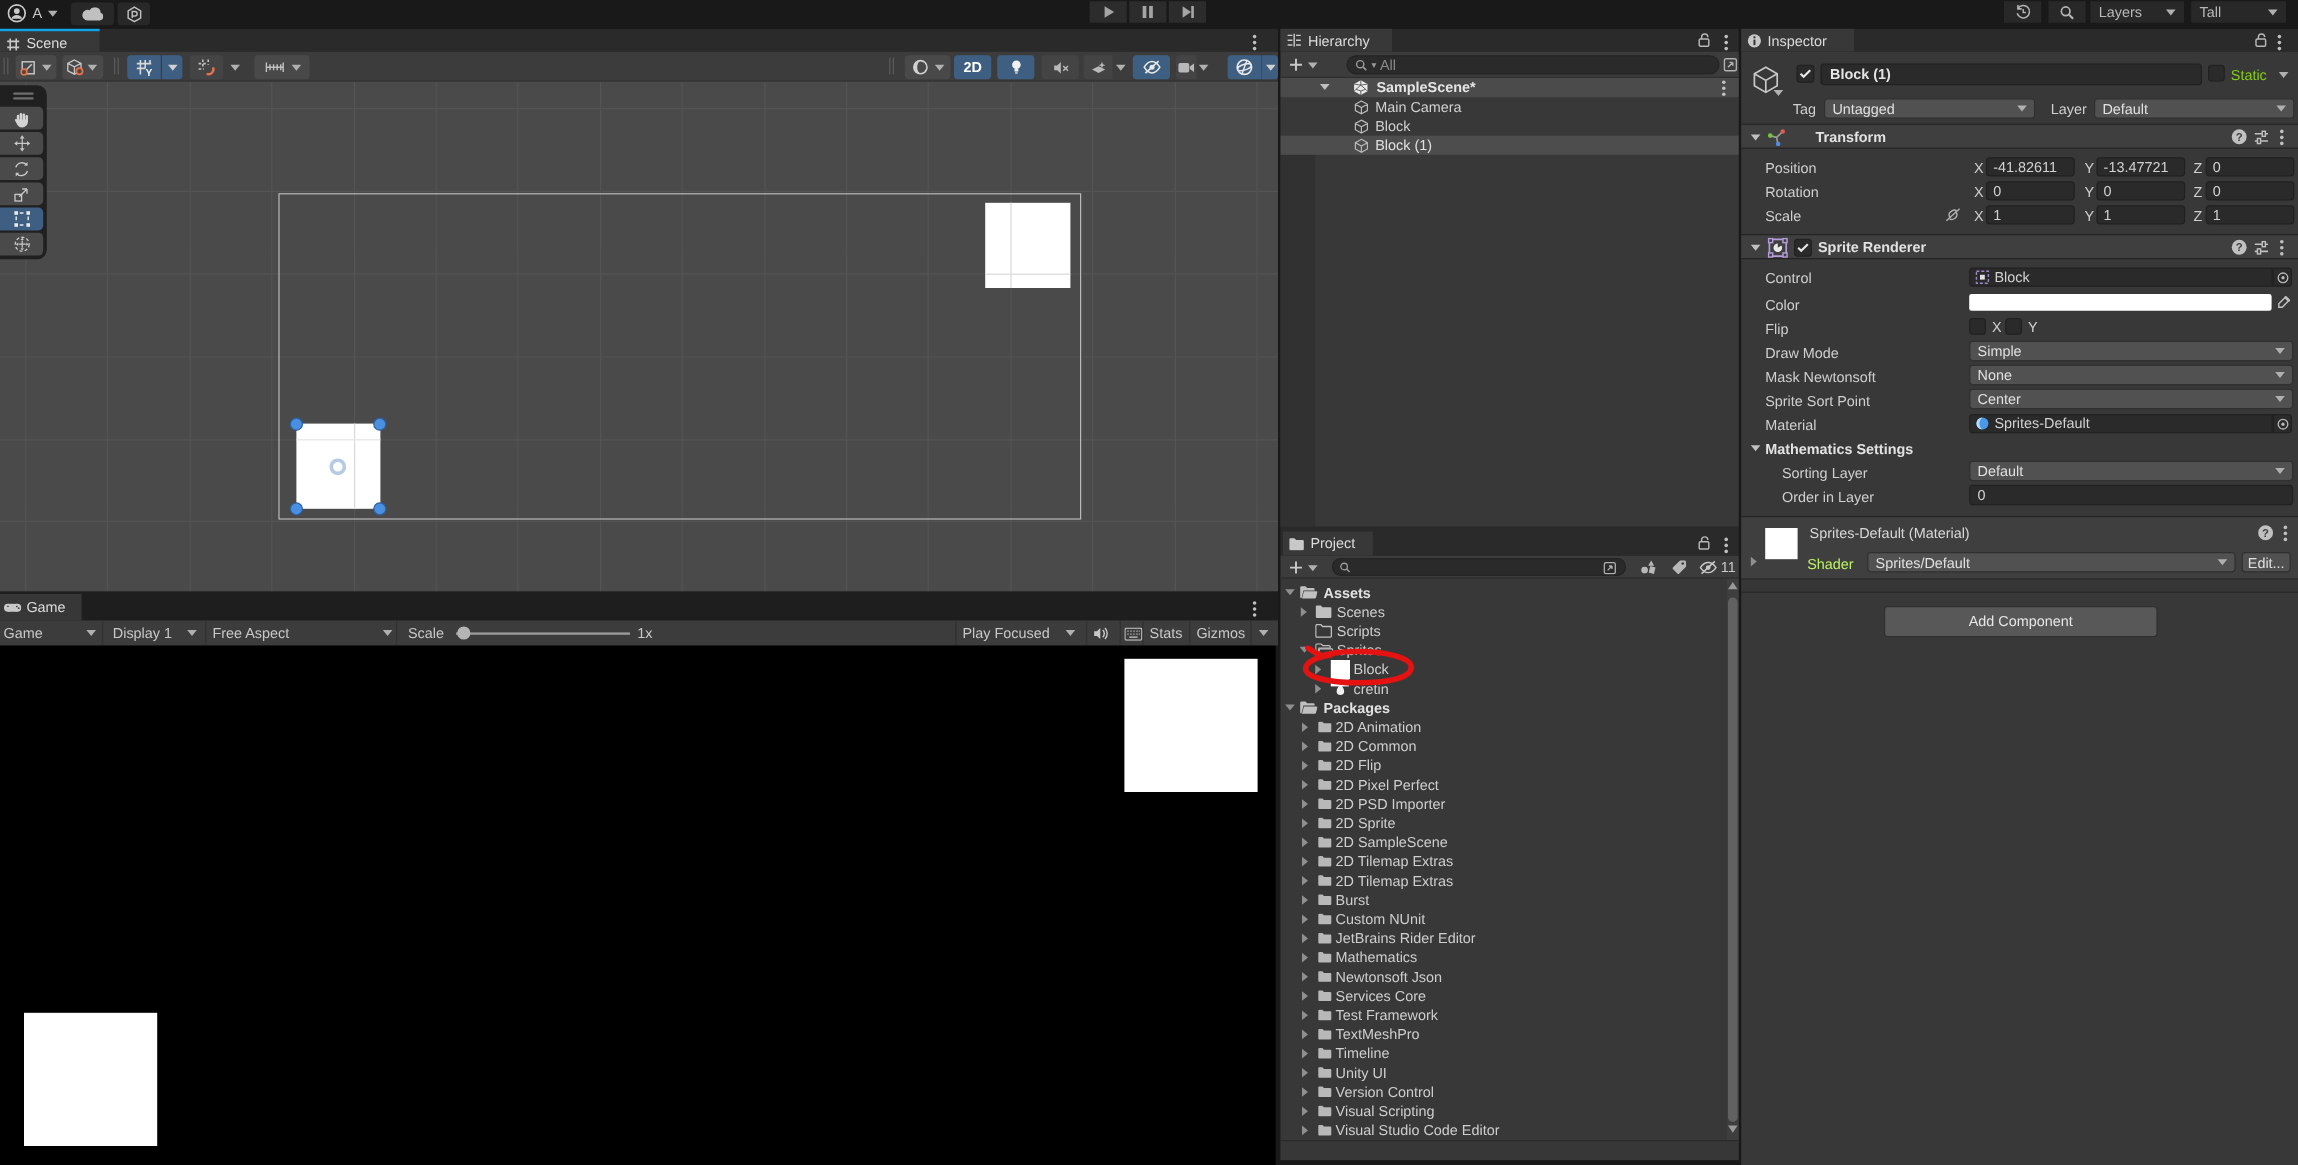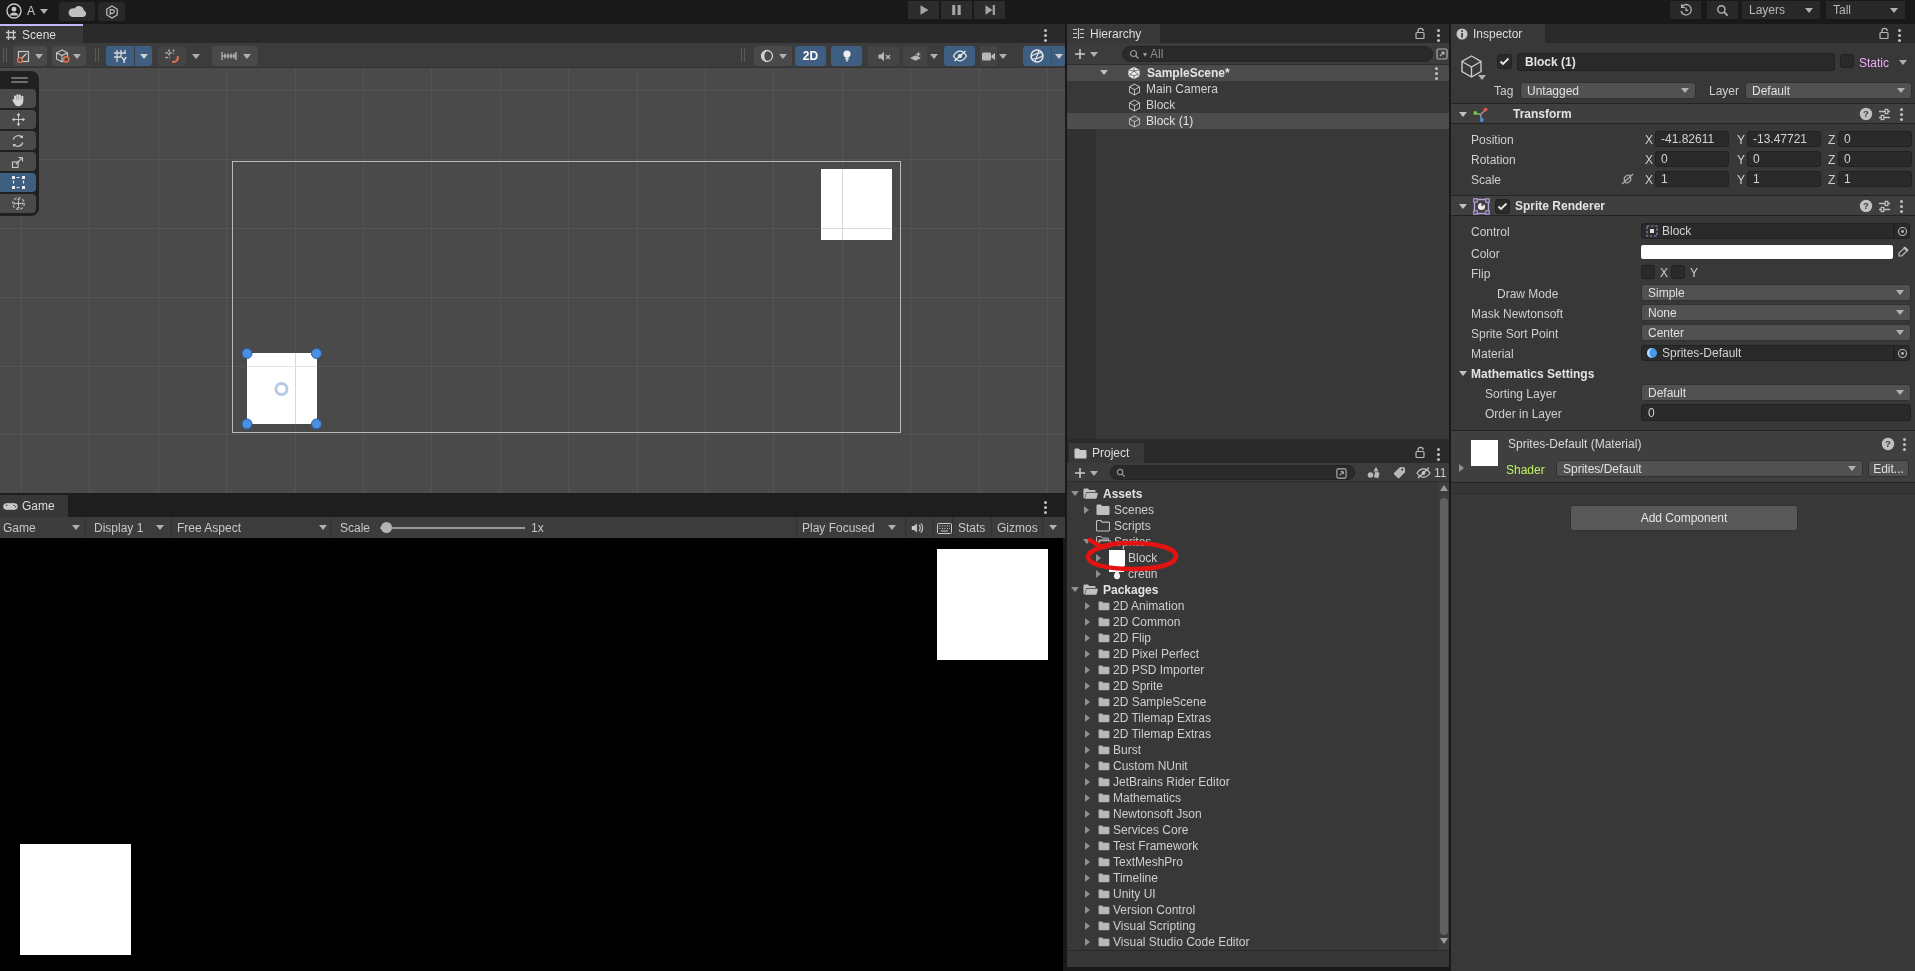--- a/index.html
+++ b/index.html
@@ -69,21 +69,21 @@
     <svg width="13" height="13" viewBox="0 0 13 13">
         <circle cx="5.4" cy="5.4" r="3.6" fill="none" stroke="#b4b4b4" stroke-width="1.4"></circle>
         <path d="M8.2 8.2 L11.6 11.6" stroke="#b4b4b4" stroke-width="1.8"></path>
       </svg>
   </div>
   <div class="abs flex" style="left:1742px;top:1px;width:78px;height:18px;background:#282828;color:#b8b8b8;padding:0 7px;justify-content:space-between;">Layers <span class="ddarrow"></span></div>
   <div class="abs flex" style="left:1826px;top:1px;width:79px;height:18px;background:#282828;color:#b8b8b8;padding:0 7px;justify-content:space-between;">Tall <span class="ddarrow"></span></div>
 </div>
 
 <div class="abs" id="scene-tabstrip" style="left:0;top:24px;width:1065px;height:19px;background:#2a2a2a;"></div>
-<div class="abs tab" id="scene-tab" style="left:0;top:24px;width:83px;height:19px;border-top:2px solid #c4b5fd;">
+<div class="abs tab" id="scene-tab" style="left:0;top:24px;width:83px;height:19px;border-top:2px solid #0ea5e9;align-items:flex-end;">
   <svg width="12" height="12" viewBox="0 0 12 12">
       <path d="M3.5 1 V11 M8.5 1 V11 M1 3.5 H11 M1 8.5 H11" stroke="#c8c8c8" stroke-width="1.3"></path>
     </svg>
   Scene
 </div>
 <div class="abs dots" style="left:1044px;top:28px;"></div>
 <div class="abs" id="scene-toolbar" style="left:0;top:43px;width:1065px;height:25px;background:#3c3c3c;border-bottom:1px solid #323232;box-sizing:border-box;">
   <div class="abs" style="left:3px;top:5px;width:1px;height:14px;background:#5a5a5a;"></div>
   <div class="abs" style="left:6px;top:5px;width:1px;height:14px;background:#5a5a5a;"></div>
 
@@ -669,21 +669,21 @@
       <path d="M12.5 2 L22 7.5 V17.5 L12.5 23 L3 17.5 V7.5 Z M3 7.5 L12.5 13 L22 7.5 M12.5 13 V23" fill="none" stroke="#c8c8c8" stroke-width="1.4"></path>
     </svg>
   <span class="ddarrow abs" style="left:27px;top:32px;"></span>
   <div class="abs flex field" style="left:46px;top:11px;width:15px;height:15px;justify-content:center;">
     <svg width="11" height="9" viewBox="0 0 11 9">
         <path d="M1.5 4.5 L4 7 L9.5 1.5" fill="none" stroke="#e8e8e8" stroke-width="1.8"></path>
       </svg>
   </div>
   <div class="abs flex field" style="left:66px;top:10px;width:318px;height:18px;padding:0 7px;font-weight:bold;color:#e4e4e4;">Block (1)</div>
   <div class="abs field" style="left:389px;top:11px;width:14px;height:14px;"></div>
-  <div class="abs" style="left:408px;top:13px;color:#f0abfc;">Static</div>
+  <div class="abs" style="left:408px;top:13px;color:#84cc16;">Static</div>
   <span class="ddarrow abs" style="left:448px;top:17px;"></span>
   <div class="abs" style="left:43px;top:41px;color:#cfcfcf;">Tag</div>
   <div class="abs flex drop" style="left:69px;top:39px;width:176px;height:17px;padding:0 6px;justify-content:space-between;">Untagged <span class="ddarrow"></span></div>
   <div class="abs" style="left:258px;top:41px;color:#cfcfcf;">Layer</div>
   <div class="abs flex drop" style="left:294px;top:39px;width:167px;height:17px;padding:0 6px;justify-content:space-between;">Default <span class="ddarrow"></span></div>
 
   <div class="abs" style="left:0;top:60px;width:464px;height:21px;background:#3f3f3f;border-top:1px solid #232323;border-bottom:1px solid #232323;">
     <span class="tri-d abs" style="left:8px;top:8px;border-top-color:#c0c0c0;"></span>
     <svg class="abs" style="left:22px;top:3px;" width="15" height="15" viewBox="0 0 15 15">
         <path d="M7.5 7.5 L12 3.2 M7.5 7.5 L2.6 6.2 M7.5 7.5 L8.6 12.6" stroke="#9a9a9a" stroke-width="1.4"></path>
@@ -777,21 +777,21 @@
     <svg width="12" height="12" viewBox="0 0 12 12">
         <path d="M7.2 2 L10 4.8 L4.8 10 H2 V7.2 Z" fill="none" stroke="#c0c0c0" stroke-width="1.2"></path>
         <path d="M6.4 1.4 L8 0.4 L11.6 4 L10.6 5.6 Z" fill="#c0c0c0"></path>
       </svg>
   </div>
   <div class="abs" style="left:20px;top:224px;color:#cfcfcf;">Flip</div>
   <div class="abs field" style="left:190px;top:222px;width:14px;height:14px;"></div>
   <div class="abs" style="left:209px;top:223px;color:#cfcfcf;">X</div>
   <div class="abs field" style="left:220px;top:222px;width:14px;height:14px;"></div>
   <div class="abs" style="left:239px;top:223px;color:#cfcfcf;">Y</div>
-  <div class="abs" style="left:20px;top:244px;color:#cfcfcf;margin-left:26px;">Draw Mode</div>
+  <div class="abs" style="left:20px;top:244px;color:#cfcfcf;">Draw Mode</div>
   <div class="abs flex drop" style="left:190px;top:241px;width:270px;height:17px;padding:0 6px;justify-content:space-between;">Simple <span class="ddarrow"></span></div>
   <div class="abs" style="left:20px;top:264px;color:#cfcfcf;">Mask Newtonsoft</div>
   <div class="abs flex drop" style="left:190px;top:261px;width:270px;height:17px;padding:0 6px;justify-content:space-between;">None <span class="ddarrow"></span></div>
   <div class="abs" style="left:20px;top:284px;color:#cfcfcf;">Sprite Sort Point</div>
   <div class="abs flex drop" style="left:190px;top:281px;width:270px;height:17px;padding:0 6px;justify-content:space-between;">Center <span class="ddarrow"></span></div>
   <div class="abs" style="left:20px;top:304px;color:#cfcfcf;">Material</div>
   <div class="abs flex field" style="left:190px;top:302px;width:253px;height:16px;padding:0 4px;gap:4px;border-radius:3px 0 0 3px;align-items:center;">
     <svg width="12" height="12" viewBox="0 0 12 12">
         <circle cx="6" cy="6" r="5" fill="#4a99e8"></circle>
         <path d="M6 1 a5 5 0 0 0 0 10 a6.2 6.2 0 0 1 0-10" fill="#b8dcff"></path>

